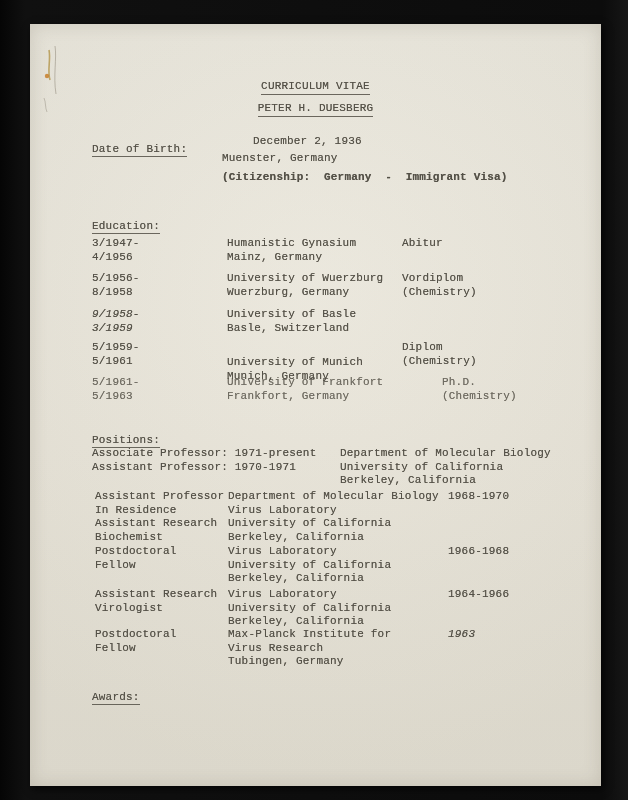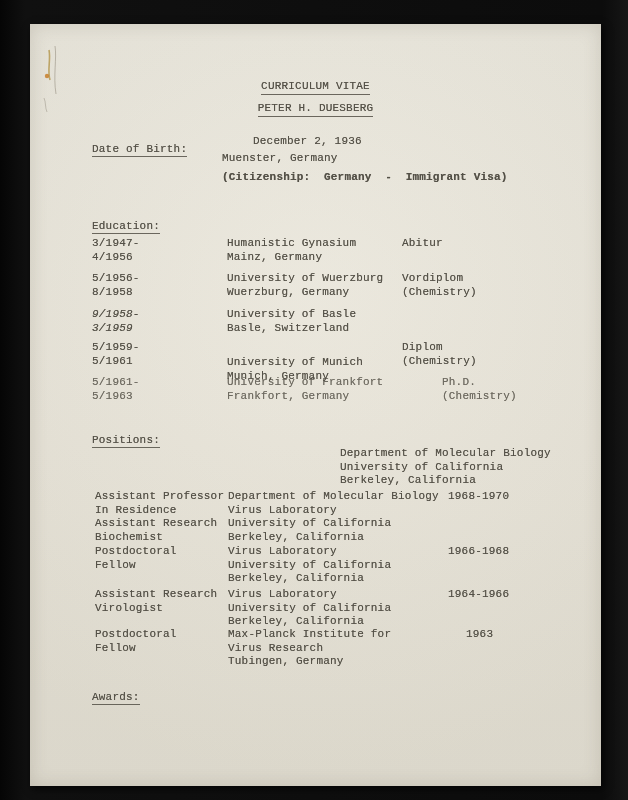--- a/index.html
+++ b/index.html
@@ -126,20 +126,22 @@
       <div class="t" style="left:197px; top:352px;">University of Frankfort
 Frankfort, Germany</div>
       <div class="t" style="left:364px; top:352px;margin-left:48px;">Ph.D.
 (Chemistry)</div>
     </div>
 
     <div class="t" style="left:62px; top:396px;">
       <span class="u">Positions:</span>
     </div>
 
+    <div class="t" style="left:62px;  top:423px;">Associate Professor: 1971-present
+Assistant Professor: 1970-1971</div>
     <div class="t" style="left:310px; top:423px;">Department of Molecular Biology
 University of California
 Berkeley, California</div>
 
     <div>
       <div class="t" style="left:65px;  top:466px;">Assistant Professor
 In Residence
 Assistant Research
 Biochemist</div>
       <div class="t" style="left:198px; top:466px;">Department of Molecular Biology
@@ -163,21 +165,21 @@
 University of California
 Berkeley, California</div>
       <div class="t" style="left:418px; top:564px;">1964-1966</div>
     </div>
     <div>
       <div class="t" style="left:65px;  top:604px;">Postdoctoral
 Fellow</div>
       <div class="t" style="left:198px; top:604px;">Max-Planck Institute for
 Virus Research
 Tubingen, Germany</div>
-      <div class="t" style="left:436px; top:604px;">1963</div>
+      <div class="t" style="left:418px; top:604px;font-style:italic;">1963</div>
     </div>
 
     <div class="t" style="left:62px; top:653px;">
       <span class="u">Awards:</span>
     </div>
 
   </div>
 </div>
 
 </body></html>

